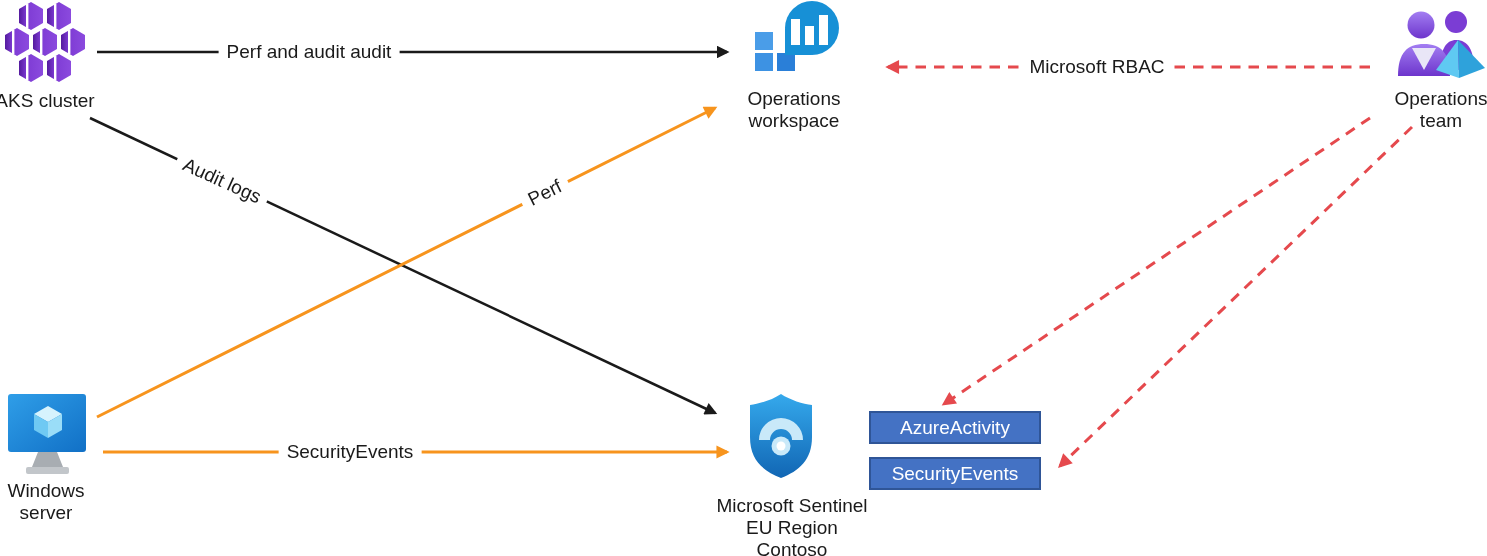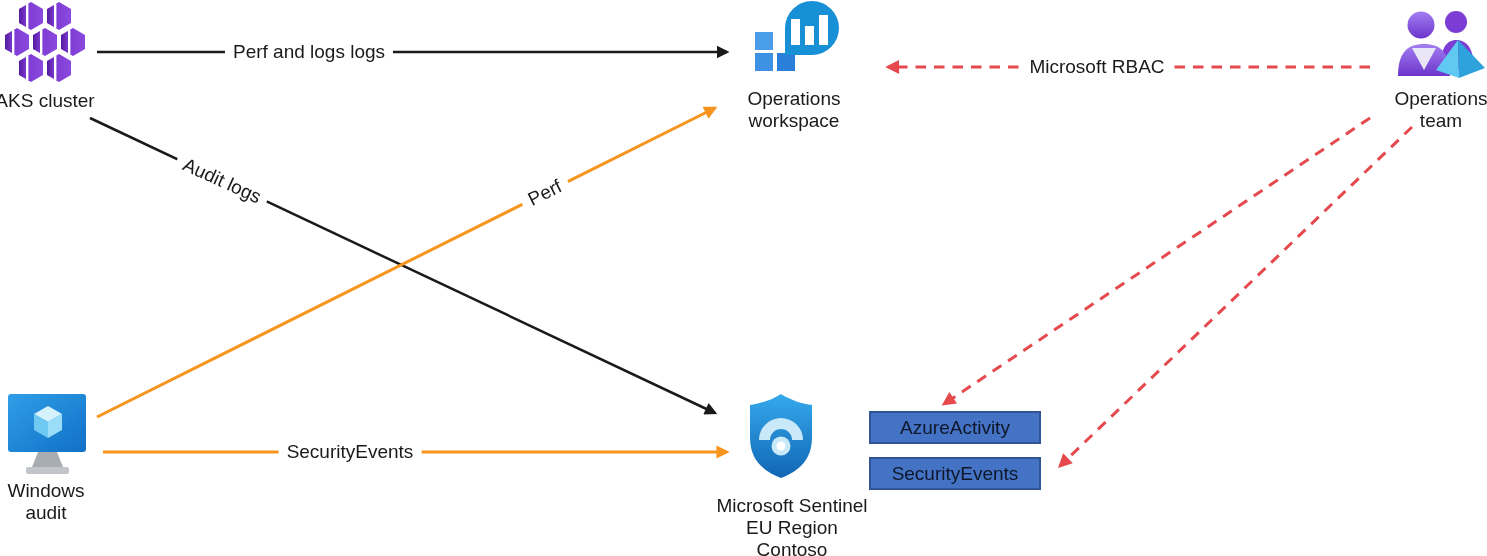--- a/index.html
+++ b/index.html
@@ -15,21 +15,21 @@
   .edge-label {
     position:absolute; transform:translate(-50%,-50%); background:#ffffff;
     padding:1px 8px; font-size:19px; white-space:nowrap; color:#1a1a1a;
   }
   .edge-label.rot-dr { transform:translate(-50%,-50%) rotate(24.5deg); }
   .edge-label.rot-ur { transform:translate(-50%,-50%) rotate(-26.5deg); }
   .table-box {
     position:absolute; left:869px; width:172px; height:33px;
     background:#4472c4; border:2px solid #2f5597; box-sizing:border-box;
     display:flex; align-items:center; justify-content:center;
-    color:#0f172a; font-size:19px;
+    color:#ffffff; font-size:19px;
   }
 </style>
 </head>
 <body>
 
 <div id="stage">
 
   <svg id="diagram-svg" viewBox="0 0 1487 556">
     <defs>
       <linearGradient id="hexGrad" x1="0" y1="0" x2="1" y2="0">
@@ -140,30 +140,30 @@
       <circle cx="1421" cy="25" r="13.5" fill="url(#personGrad)"></circle>
       <path d="M 1398 76 C 1398 53 1407 44 1424 44 C 1441 44 1450 53 1450 76 Z" fill="url(#personGrad)"></path>
       <polygon points="1412,48 1436,48 1424,70" fill="#e9e6f7"></polygon>
       <polygon points="1458,40 1436,70 1459,78" fill="#5fc9f2"></polygon>
       <polygon points="1458,40 1459,78 1485,68" fill="#2ea2db"></polygon>
     </g>
   </svg>
 
   <div class="node-label" style="left:45px; top:90px;">AKS cluster</div>
   <div class="node-label" style="left:46px; top:480px;">Windows
-audit</div>
+server</div>
   <div class="node-label" style="left:794px; top:88px;">Operations
 workspace</div>
   <div class="node-label" style="left:792px; top:495px;">Microsoft Sentinel
 EU Region
 Contoso</div>
   <div class="node-label" style="left:1441px; top:88px;">Operations
 team</div>
 
-  <div class="edge-label" style="left:309px; top:52px;">Perf and logs logs</div>
+  <div class="edge-label" style="left:309px; top:52px;">Perf and audit audit</div>
   <div class="edge-label rot-dr" style="left:222px; top:181px;">Audit logs</div>
   <div class="edge-label rot-ur" style="left:545px; top:193px;">Perf</div>
   <div class="edge-label" style="left:350px; top:452px;">SecurityEvents</div>
   <div class="edge-label" style="left:1097px; top:67px;">Microsoft RBAC</div>
 
   <div class="table-box" style="top:411px;">
     <span>AzureActivity</span>
   </div>
   <div class="table-box" style="top:457px;">
     <span>SecurityEvents</span>

